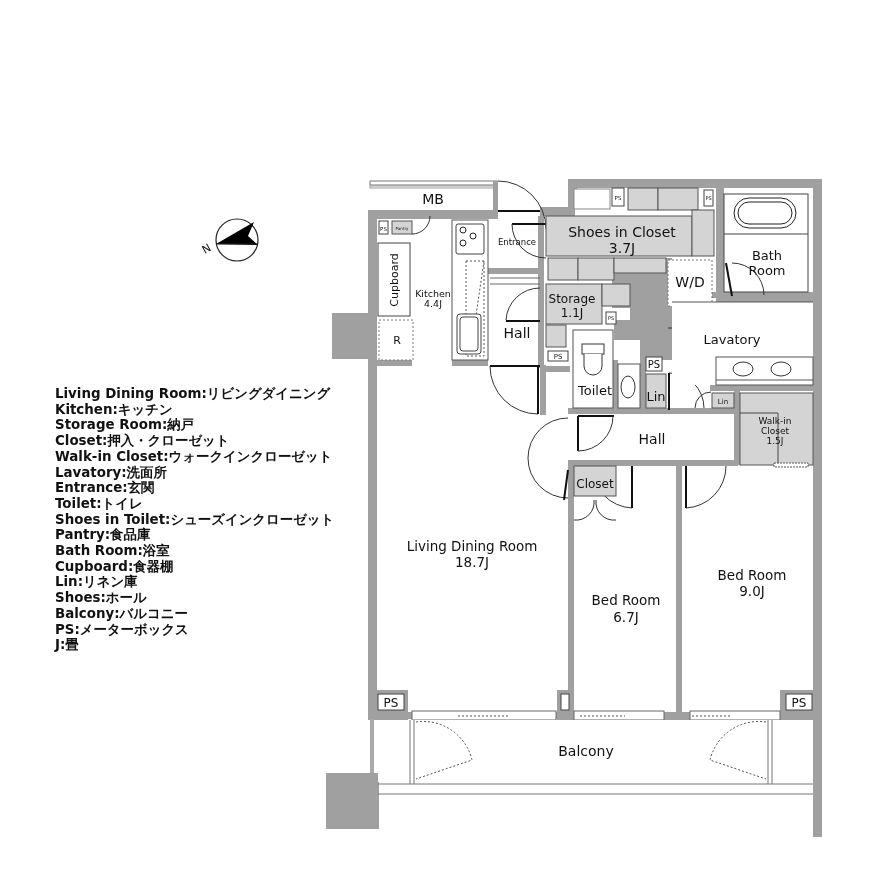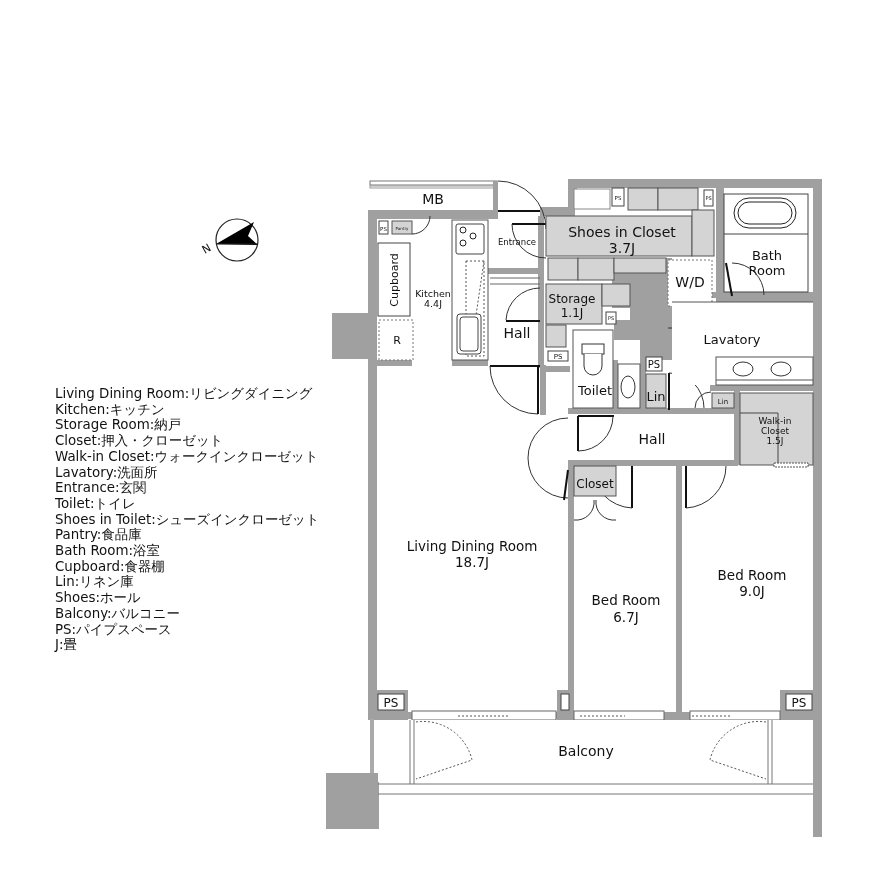--- a/index.html
+++ b/index.html
@@ -1,19 +1,19 @@
 <!DOCTYPE html>
 <html><head>
 <meta charset="utf-8">
 <style>
   html, body { margin:0; padding:0; background:#ffffff; }
   body { width:872px; height:872px; position:relative; overflow:hidden; font-family:"DejaVu Sans", sans-serif; }
   #plan { position:absolute; left:0; top:0; width:872px; height:872px; }
   .lbl { font-family:"DejaVu Sans", sans-serif; fill:#111; }
-  .legend { position:absolute; left:55px; top:386px; font-family:"DejaVu Sans", sans-serif; font-size:13.4px; line-height:15.7px; color:#111; }
+  .legend { position:absolute; left:55px; top:386px; font-family:"DejaVu Sans", sans-serif; font-size:13.4px; line-height:15.7px; color:#111;font-weight:bold; }
   .legend div { white-space:nowrap; }
   .wall { fill:#a0a0a0; }
   .shade { fill:#d4d4d4; stroke:#555; stroke-width:1; }
   .box { fill:#fff; stroke:#444; stroke-width:1; }
   .door { fill:none; stroke:#333; stroke-width:1; }
   .dash { fill:none; stroke:#555; stroke-width:1; stroke-dasharray:2,2; }
 </style>
 </head>
 <body>
 
@@ -257,15 +257,15 @@
   <div>Lavatory:洗面所</div>
   <div>Entrance:玄関</div>
   <div>Toilet:トイレ</div>
   <div>Shoes in Toilet:シューズインクローゼット</div>
   <div>Pantry:食品庫</div>
   <div>Bath Room:浴室</div>
   <div>Cupboard:食器棚</div>
   <div>Lin:リネン庫</div>
   <div>Shoes:ホール</div>
   <div>Balcony:バルコニー</div>
-  <div>PS:パイプスペース</div>
+  <div>PS:メーターボックス</div>
   <div>J:畳</div>
 </div>
 
 </body></html>

